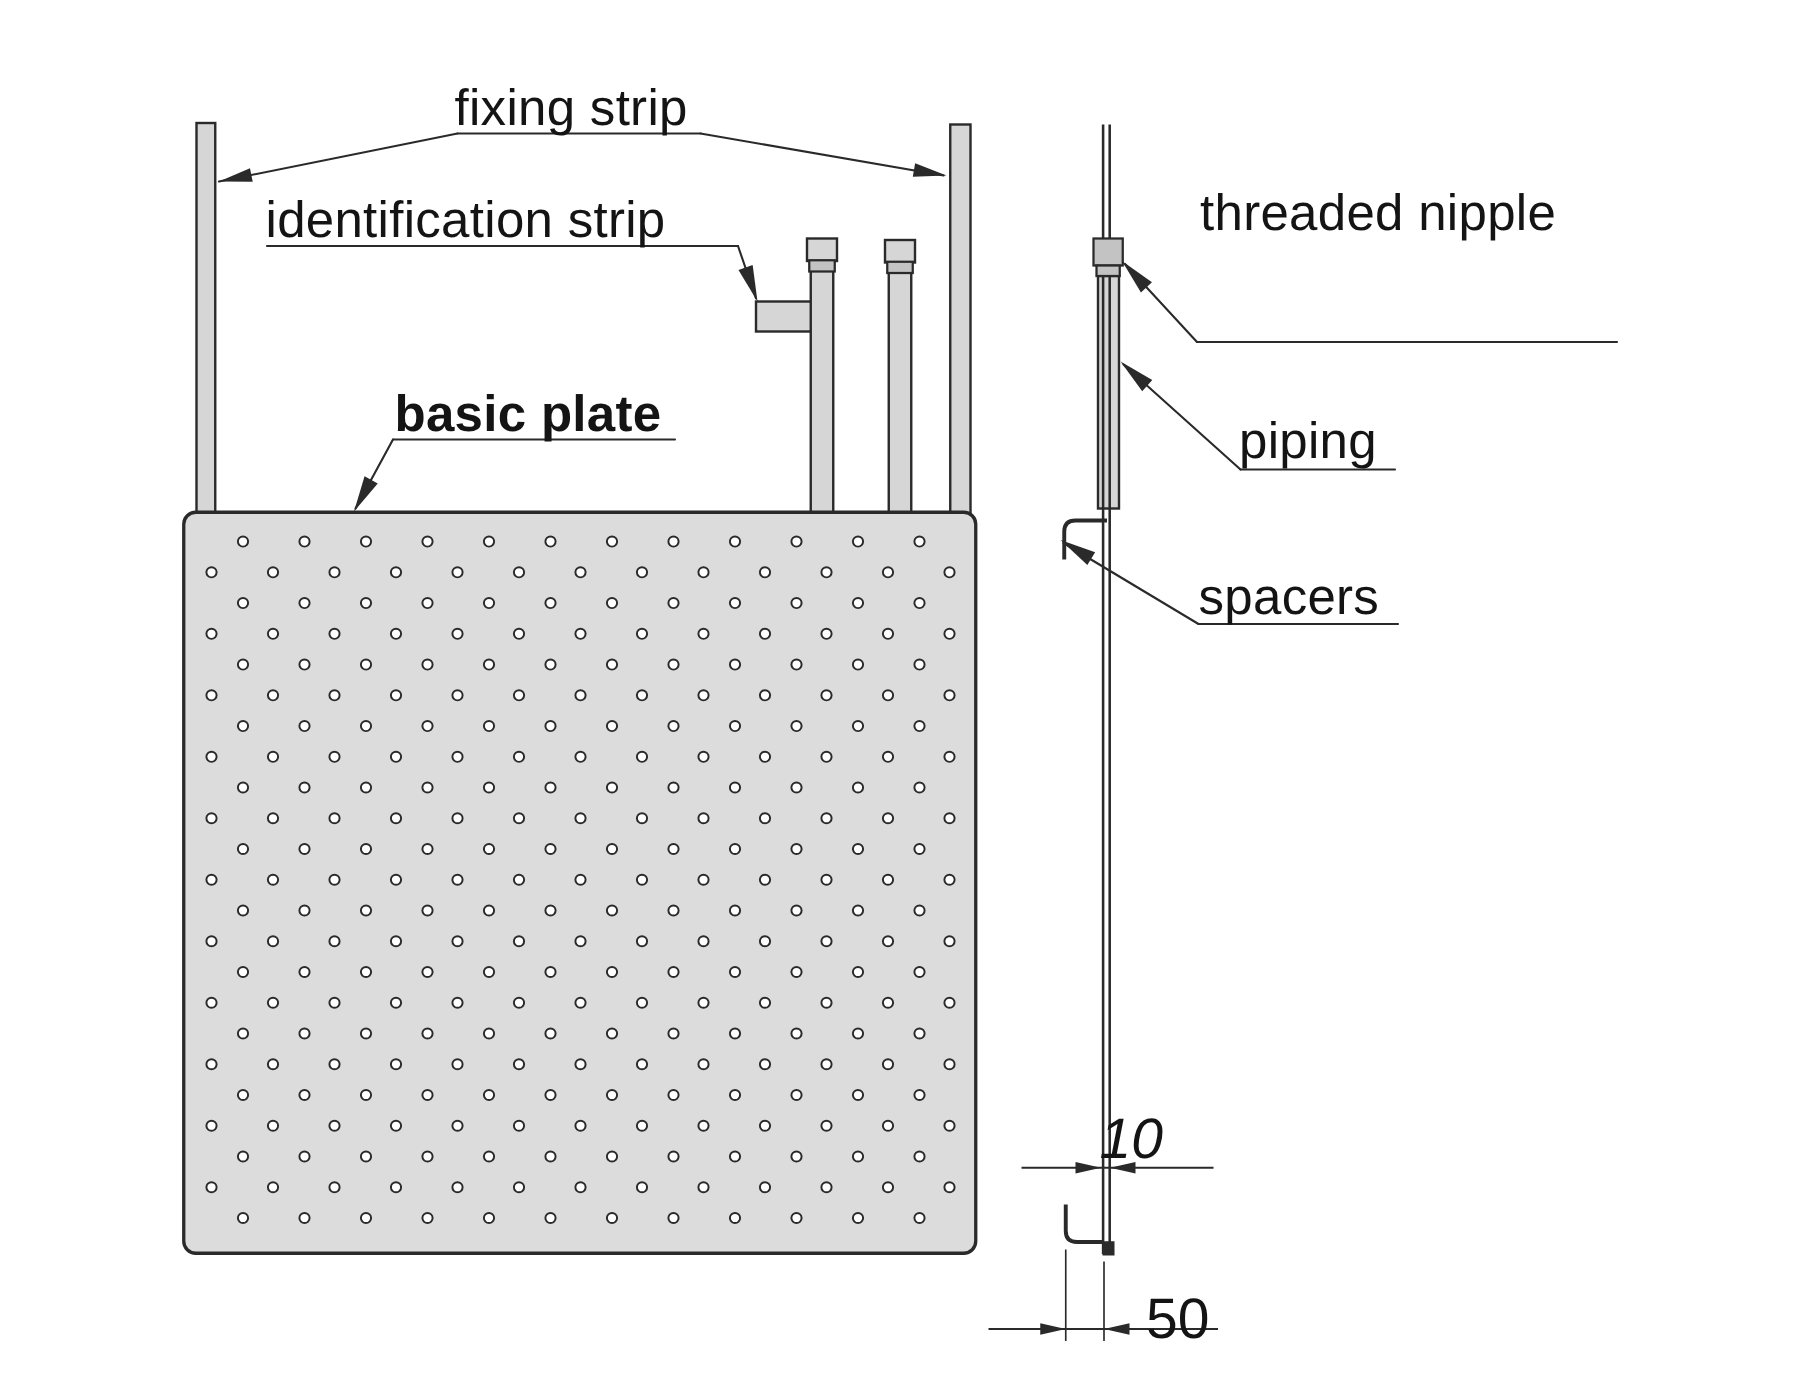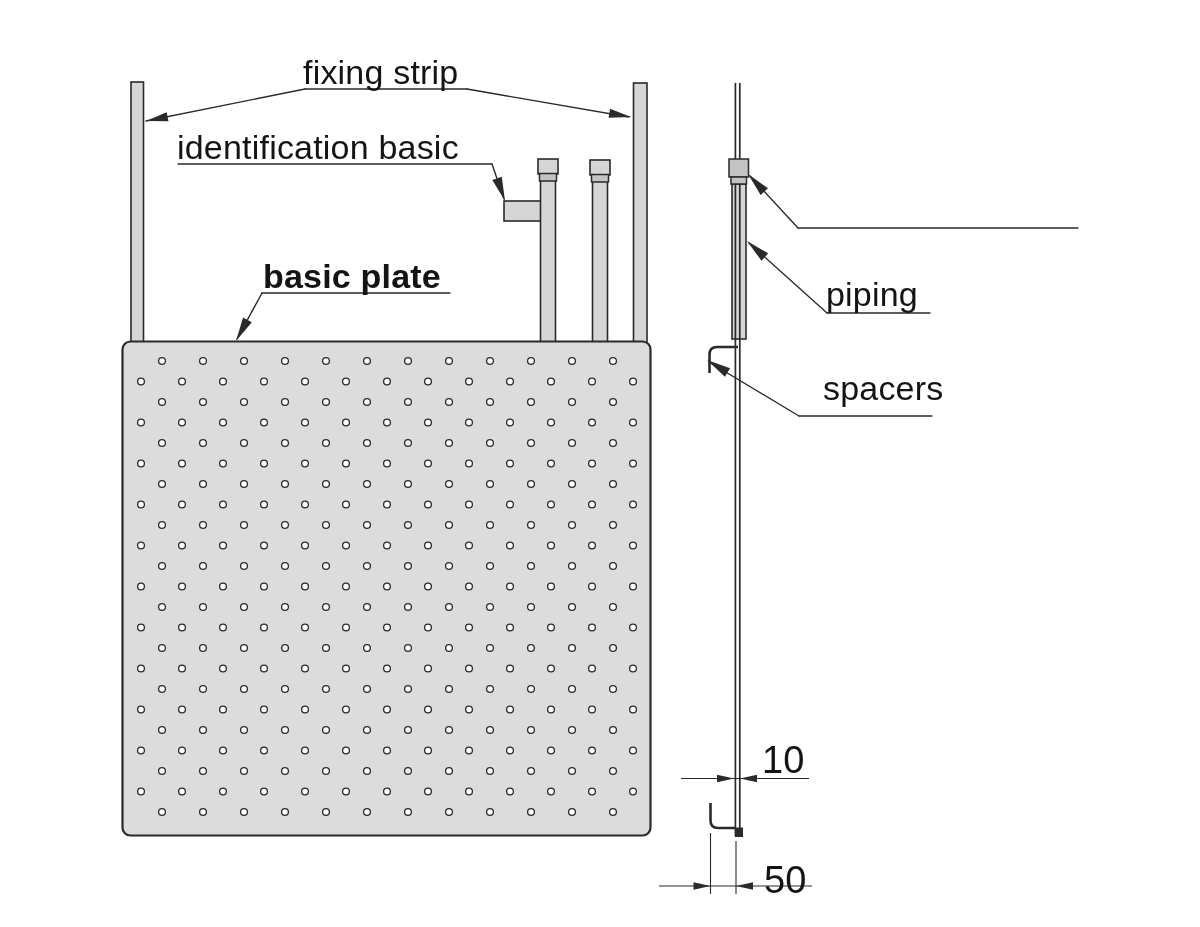--- a/index.html
+++ b/index.html
@@ -398,24 +398,25 @@
           <polygon points="707,360 730.1005000692253,368.2077339474257 724.9010306002679,376.7497195035701" class="arr"></polygon>
           <polygon points="734,778.5 717,782.3 717,774.7" class="arr"></polygon>
           <polygon points="740,778.5 757,774.7 757,782.3" class="arr"></polygon>
           <polygon points="710.5,886 693.5,889.8 693.5,882.2" class="arr"></polygon>
           <polygon points="736,886 753,882.2 753,889.8" class="arr"></polygon>
         </g>
     </g>
   </svg>
 
   <div class="lbl" style="left:303px;top:55px;">fixing strip</div>
-  <div class="lbl" style="left:177px;top:130px;">identification basic</div>
+  <div class="lbl" style="left:177px;top:130px;">identification strip</div>
   <div class="lbl" style="left:263px;top:259px;font-weight:bold;">basic plate</div>
 
   <div class="lbl conn" style="left:800px;top:126px;">
+    <div>threaded nipple</div>
   </div>
 
   <div class="lbl" style="left:826px;top:277px;">piping</div>
-  <div class="lbl" style="left:799px;top:371px;margin-left:24px;">spacers</div>
-
-  <div class="lbl lbl-dim" style="left:762px;top:741px;">10</div>
+  <div class="lbl" style="left:799px;top:381px;">spacers</div>
+
+  <div class="lbl lbl-dim" style="left:733px;top:741px;font-style:italic;">10</div>
   <div class="lbl lbl-dim" style="left:764px;top:849px;margin-top:12px;">50</div>
 </div>
 
 </body></html>

